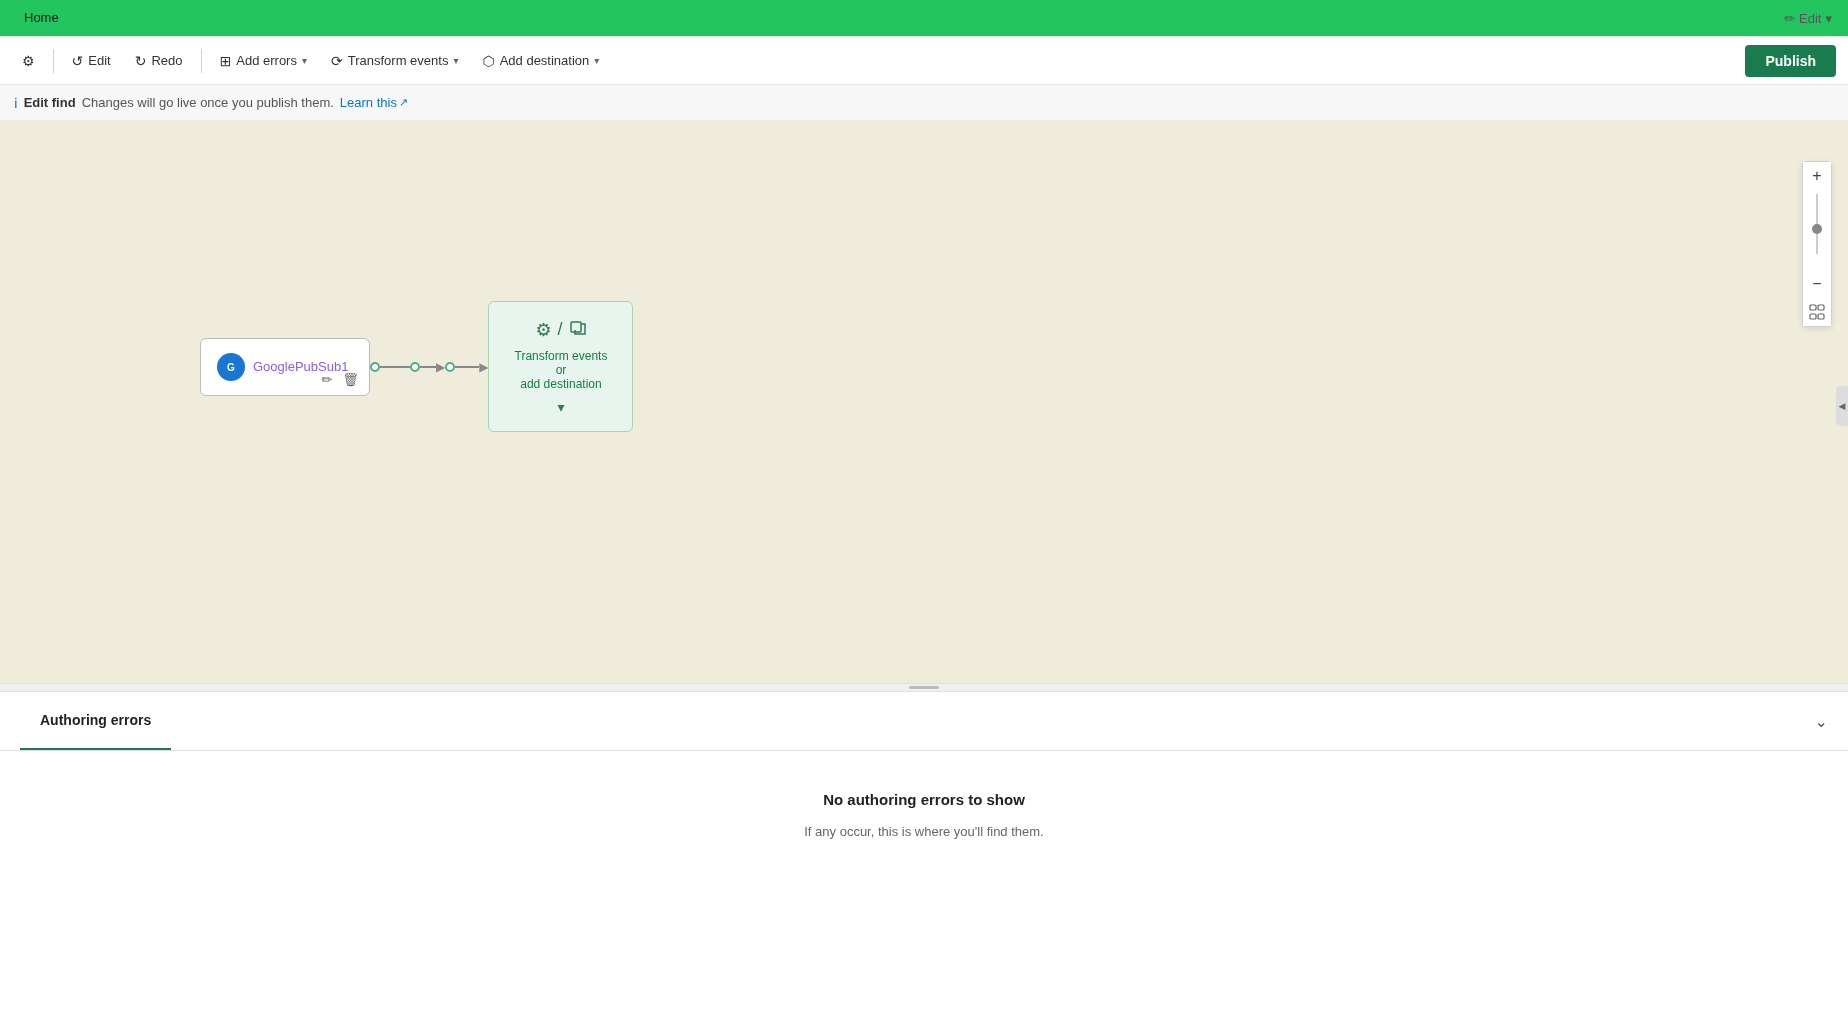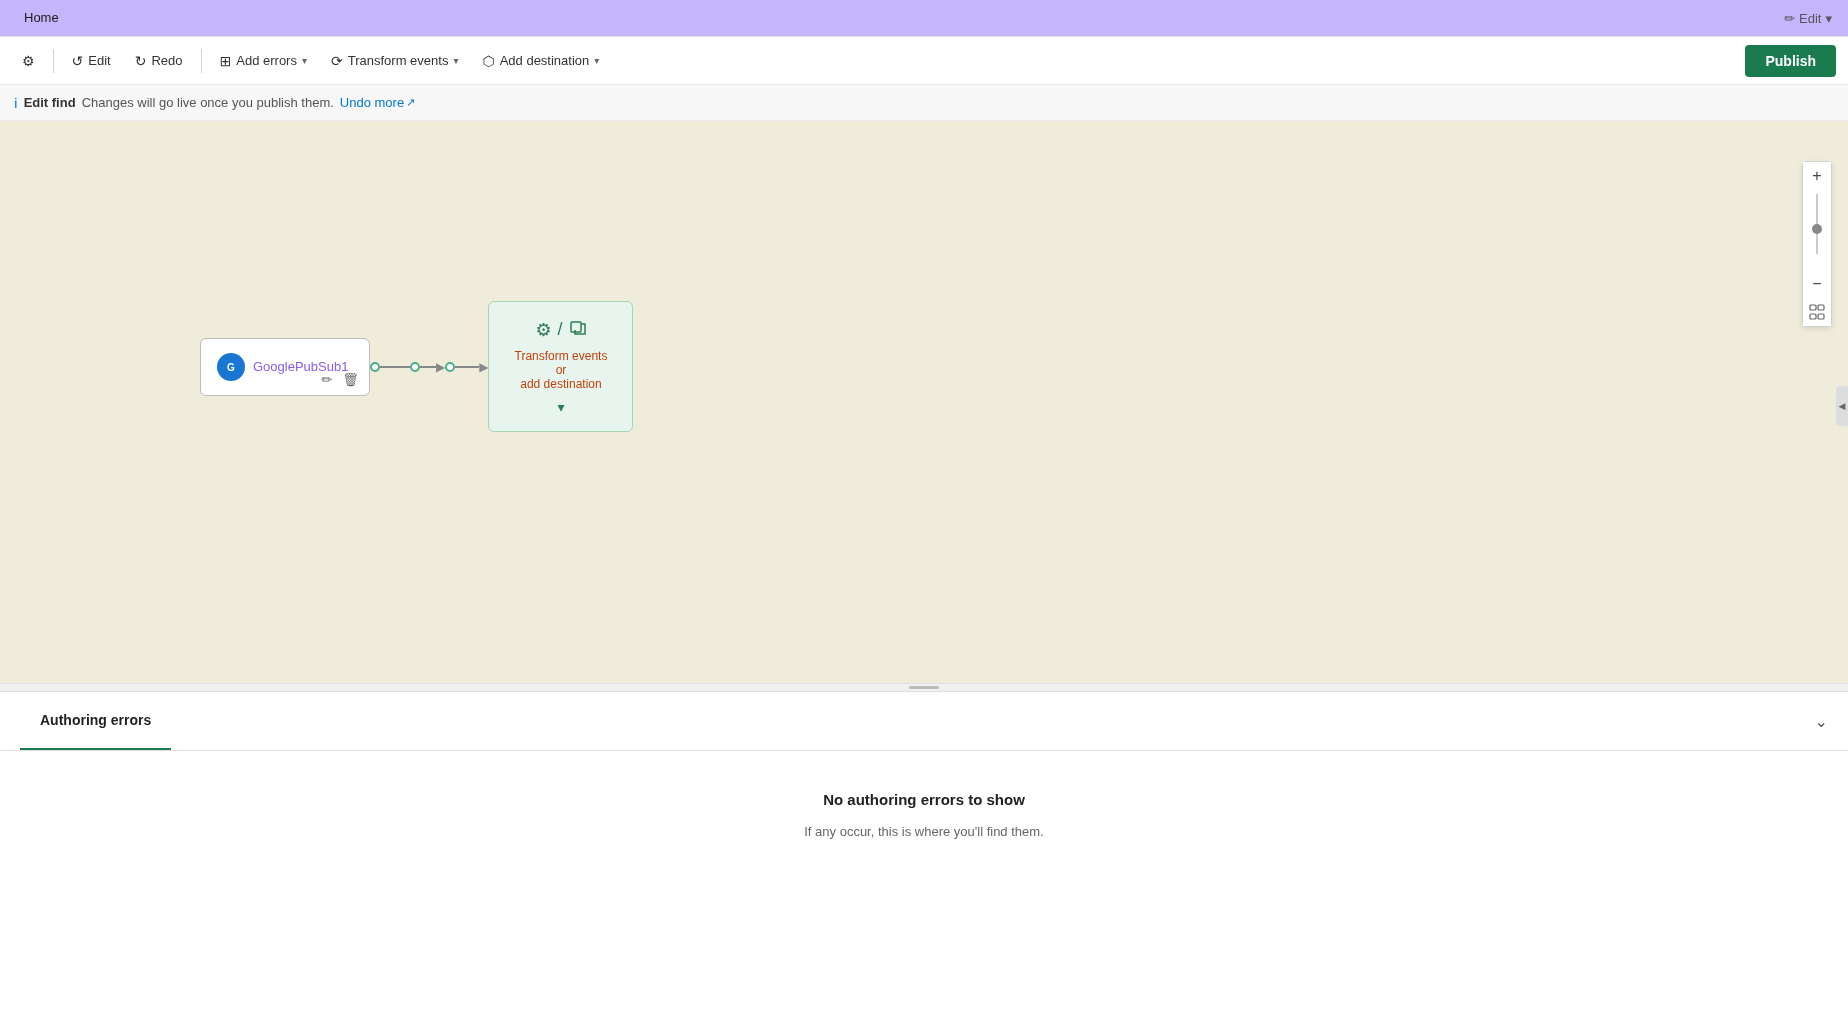--- a/index.html
+++ b/index.html
@@ -1,21 +1,21 @@
 <!DOCTYPE html>
 <html><head>
   <meta charset="utf-8">
   <style>
     * { box-sizing: border-box; margin: 0; padding: 0; }
     body { font-family: 'Segoe UI', Arial, sans-serif; font-size: 13px; background: #fff; overflow: hidden; width: 1848px; height: 1031px; }
 
     
     .title-bar {
       height: 32px;
-      background: #c4b5fd;
+      background: #22c55e;
       border-bottom: 1px solid #e0e0e0;
       display: flex;
       align-items: center;
       padding: 18px 16px;
     }
     .title-bar-tab {
       font-size: 13px;
       color: #1a1a1a;
       padding: 4px 8px;
       border-bottom: 2px solid transparent;
@@ -291,21 +291,21 @@
     }
     .transform-node-icons {
       display: flex;
       align-items: center;
       gap: 6px;
       font-size: 18px;
       color: #2e7d52;
     }
     .transform-node-label {
       font-size: 12px;
-      color: #c2410c;
+      color: #15803d;
       text-align: center;
     }
     .transform-chevron { font-size: 14px; color: #2e7d52; }
 
     
     .bottom-panel {
       background: #fff;
       border-top: 1px solid #e0e0e0;
       position: absolute;
       bottom: 0;
@@ -410,21 +410,21 @@
   </button>
   <div class="toolbar-spacer"></div>
   <button class="publish-btn">Publish</button>
 </div>
 
 <div class="info-bar">
   <span class="info-icon">ℹ</span>
   <span class="edit-mode">Edit find</span>
   <span>Changes will go live once you publish them.</span>
   <a class="learn-more">
-    <span>Undo more</span>
+    <span>Learn this</span>
     <span style="font-size:11px;">↗</span>
   </a>
 </div>
 
 <div class="canvas" style="height: 570px; position: relative;">
 
   <div class="flow-container">
 
     <div class="source-node">
       <div class="source-node-header">

